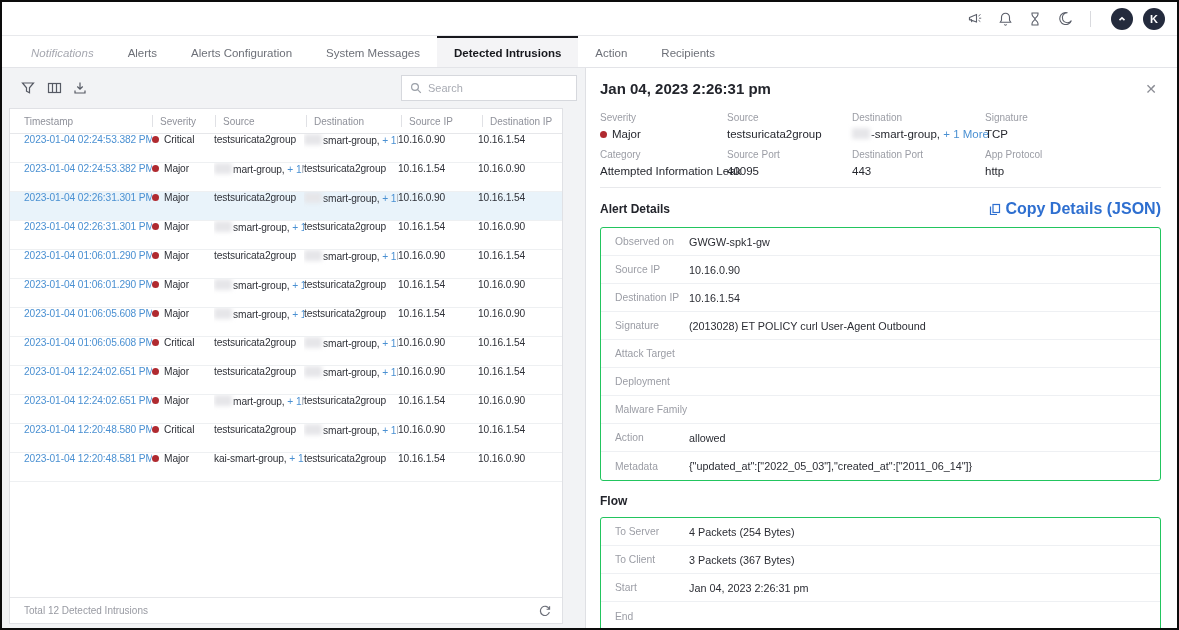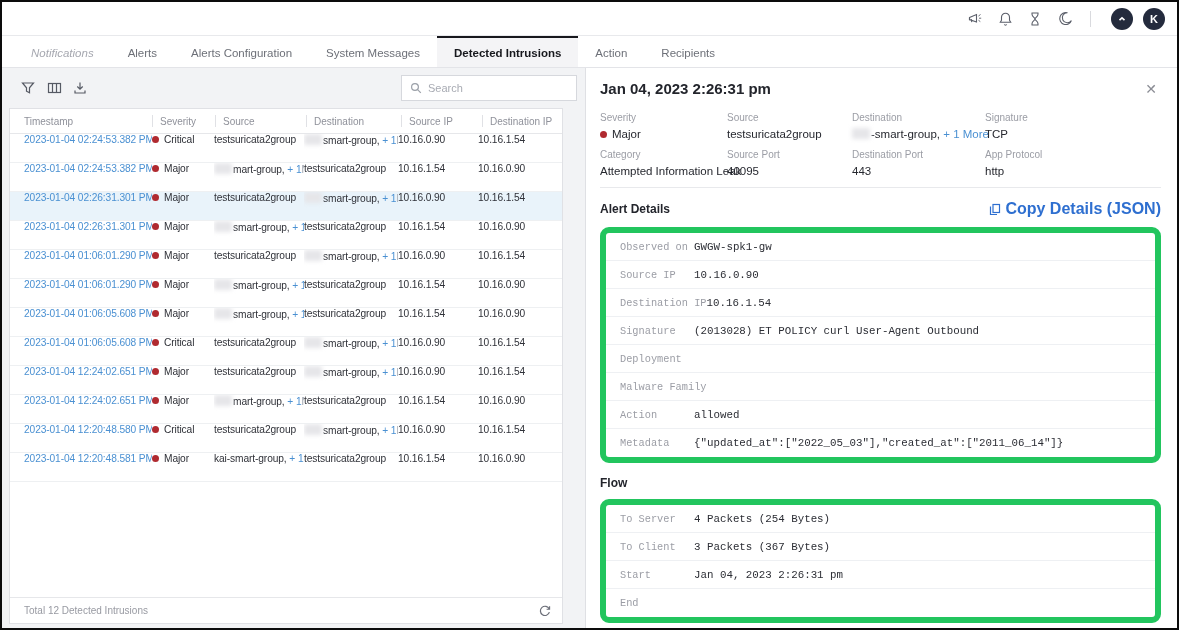--- a/index.html
+++ b/index.html
@@ -76,21 +76,21 @@
              margin-top:14px; padding-bottom:10px; border-bottom:1px solid #e8e9ec; row-gap:9px; }
   .sum-cell { min-width:0; }
   .sum-label { font-size:10px; color:#9b9da5; margin-bottom:5px; white-space:nowrap; }
   .sum-value { font-size:11.5px; color:#26282f; white-space:nowrap; }
 
   .section-head { display:flex; align-items:center; justify-content:space-between; margin:12px 0 9px;gap:29px; }
   .section-title { font-size:12px; font-weight:bold; color:#23252c; }
   .copy-link { font-size:16px; font-weight:bold; color:#2e6fd0; cursor:pointer;
                display:flex; align-items:center; gap:4px; }
 
-  .dcard { border:6px solid #22c55e; border-radius:9px; background:#fff;font-family:Liberation Mono, monospace; }
+  .dcard { border:1px solid #22c55e; border-radius:3px; background:#fff; }
   .drow { display:flex; align-items:center; height:28px; border-bottom:1px solid #eef0f3;
           font-size:10.8px; }
   .dcard .drow:last-child { border-bottom:none; }
   .dlabel { flex:0 0 88px; padding-left:14px; color:#9b9da5; font-size:10.3px; white-space:nowrap; }
   .dvalue { flex:1; color:#2b2d34; white-space:nowrap; overflow:hidden; padding-right:8px; }
 
   .flow-title { margin:13px 0 9px; }
 </style>
 </head>
 <body>
@@ -358,20 +358,24 @@
           </div>
           <div class="drow">
             <div class="dlabel">Destination IP</div>
             <div class="dvalue">10.16.1.54</div>
           </div>
           <div class="drow">
             <div class="dlabel">Signature</div>
             <div class="dvalue">(2013028) ET POLICY curl User-Agent Outbound</div>
           </div>
           <div class="drow">
+            <div class="dlabel">Attack Target</div>
+            <div class="dvalue"></div>
+          </div>
+          <div class="drow">
             <div class="dlabel">Deployment</div>
             <div class="dvalue"></div>
           </div>
           <div class="drow">
             <div class="dlabel">Malware Family</div>
             <div class="dvalue"></div>
           </div>
           <div class="drow">
             <div class="dlabel">Action</div>
             <div class="dvalue">allowed</div>

